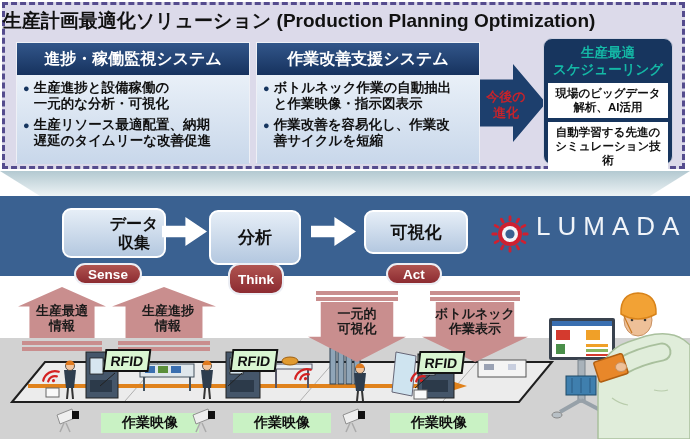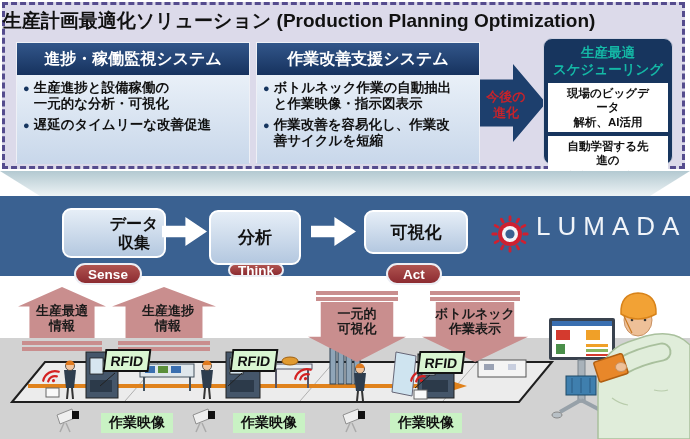--- a/index.html
+++ b/index.html
@@ -24,42 +24,42 @@
 
   .evo-arrow{left:480px;top:64px;width:66px;height:78px;background:#1d3f6d;
              clip-path:polygon(0% 20%,50% 20%,50% 0%,100% 50%,50% 100%,50% 80%,0% 80%);}
   .evo-text{left:479px;top:89px;width:54px;text-align:center;color:#c5232b;
             font-size:13px;font-weight:bold;line-height:1.2;}
 
   .future{left:543px;top:38px;width:130px;height:127px;background:#17355e;border-radius:9px;
           border:1px solid #cfd2e2;box-sizing:border-box;padding:4px;}
   .future .fhdr{color:#14b8a6;font-size:13.5px;font-weight:bold;text-align:center;line-height:1.25;margin:2px 0 4px 0;}
   .future .fitem{background:#fff;color:#111;font-size:11.5px;font-weight:bold;text-align:center;
-                 line-height:1.25;padding:3px 18px;margin-bottom:4px;}
+                 line-height:1.25;padding:3px 6px;margin-bottom:4px;}
 
   
   .band{left:0;top:196px;width:690px;height:80px;background:#3a6191;}
   .step{border:2.5px solid #fff;border-radius:9px;background:linear-gradient(180deg,#e6eef7 0%,#b4c8e0 100%);
         color:#111;font-weight:bold;text-align:center;box-sizing:border-box;}
   .step-lines{font-size:16px;line-height:1.2;}
   .white-arrow{background:#fff;clip-path:polygon(0% 30%,52% 30%,52% 0%,100% 50%,52% 100%,52% 70%,0% 70%);}
   .pill{border:2px solid #eceef4;border-radius:12px;background:linear-gradient(180deg,#b05450 0%,#8c2b31 100%);
         color:#fff;font-size:13.5px;font-weight:bold;box-sizing:border-box;}
   .lumada-text{color:#f0f4f9;font-size:26px;letter-spacing:7px;font-weight:400;}
 
   
   .grayzone{left:0;top:338px;width:690px;height:101px;background:#d2d2d2;}
   .uparrow{background:#c98e8e;clip-path:polygon(50% 0%,100% 38%,87% 38%,87% 100%,13% 100%,13% 38%,0% 38%);}
   .dnarrow{background:#c98e8e;clip-path:polygon(13% 0%,87% 0%,87% 58%,100% 58%,50% 100%,0% 58%,13% 58%);}
   .bar{background:#c98e8e;height:4px;}
   .flow-text{text-align:center;font-size:13px;font-weight:bold;color:#1a1a1a;line-height:1.18;}
 
   .rfid{width:46px;height:23px;background:#d9f6d2;border:2px solid #141414;box-sizing:border-box;
         font-size:14px;font-weight:bold;color:#111;transform:skewX(-7deg);}
-  .camlabel{height:20px;background:#c9f2c4;font-size:14px;font-weight:bold;color:#111;padding:0 8px;}
+  .camlabel{height:20px;background:#c9f2c4;font-size:14px;font-weight:bold;color:#111;padding:0 21px;}
 </style>
 </head>
 <body>
 
 <div class="stage">
 
   <div class="abs panel"></div>
   <div class="abs title">生産計画最適化ソリューション (Production Planning Optimization)</div>
 
   <div class="abs sysbox" style="left:16px;width:234px;">
@@ -68,20 +68,21 @@
       <div class="bullet">
         <span class="dot">●</span>
         <span class="txt">
           <div>生産進捗と設備稼働の</div>
           <div>一元的な分析・可視化</div>
         </span>
       </div>
       <div class="bullet">
         <span class="dot">●</span>
         <span class="txt">
+          <div>生産リソース最適配置、納期</div>
           <div>遅延のタイムリーな改善促進</div>
         </span>
       </div>
     </div>
   </div>
 
   <div class="abs sysbox" style="left:256px;width:224px;">
     <div class="hdr flex-c">作業改善支援システム</div>
     <div class="body">
       <div class="bullet">
@@ -139,21 +140,21 @@
       <div>データ</div>
       <div>収集</div>
     </div>
   </div>
   <div class="abs white-arrow" style="left:162px;top:217px;width:45px;height:29px;"></div>
   <div class="abs step flex-c" style="left:209px;top:210px;width:92px;height:55px;font-size:17px;">分析</div>
   <div class="abs white-arrow" style="left:311px;top:217px;width:45px;height:29px;"></div>
   <div class="abs step flex-c" style="left:364px;top:210px;width:104px;height:44px;font-size:17px;">可視化</div>
 
   <div class="abs pill flex-c" style="left:74px;top:263px;width:68px;height:22px;">Sense</div>
-  <div class="abs pill flex-c" style="left:228px;top:263px;width:56px;height:14px;">Think</div>
+  <div class="abs pill flex-c" style="left:228px;top:263px;width:56px;height:32px;">Think</div>
   <div class="abs pill flex-c" style="left:386px;top:263px;width:56px;height:22px;">Act</div>
 
   <svg class="abs" style="left:491px;top:215px;" width="38" height="38" viewBox="0 0 38 38">
     <g fill="#cf2030">
       <g id="spk">
         <rect x="17.6" y="0.5" width="2.8" height="6" rx="1.2"></rect>
       </g>
       <use href="#spk" transform="rotate(30 19 19)"></use>
         <use href="#spk" transform="rotate(60 19 19)"></use>
       <use href="#spk" transform="rotate(90 19 19)"></use>

